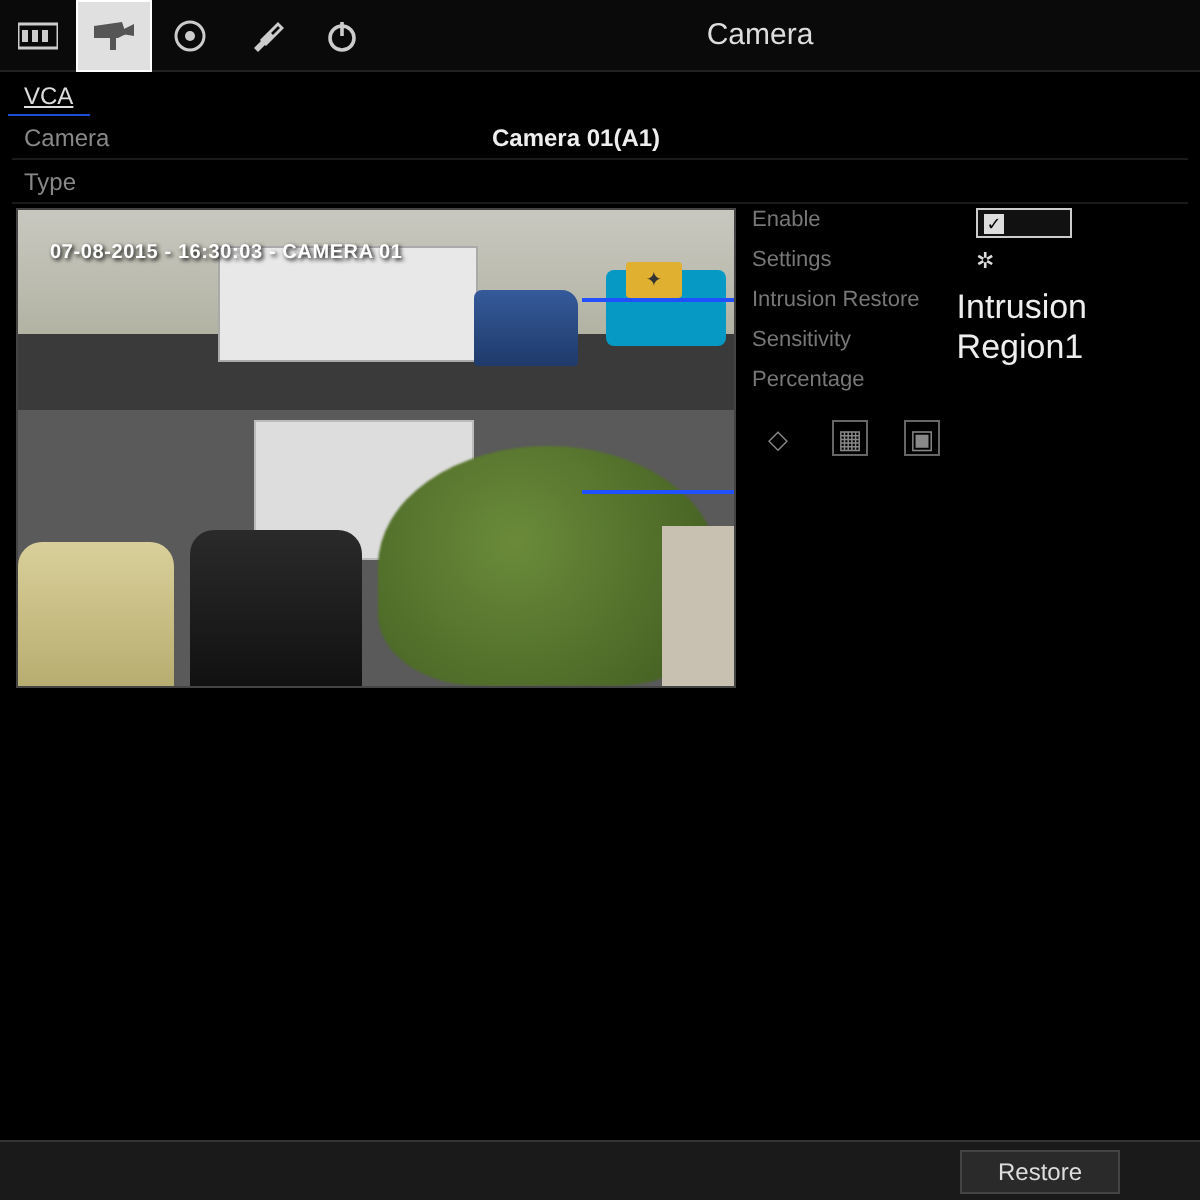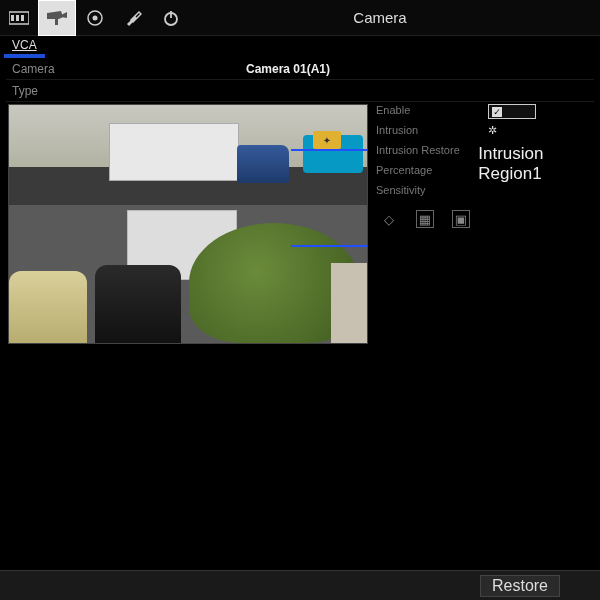--- a/index.html
+++ b/index.html
@@ -45,21 +45,21 @@
   .tab-row {
     height: 22px;
     display: flex;
     align-items: flex-end;
     padding-left: 4px;
   }
   .tab {
     font-size: 12px;
     color: #ddd;
     padding: 2px 8px;
-    border-bottom: 4px solid #1d4ed8;
+    border-bottom: 1px solid #1d4ed8;
     text-decoration: underline;
   }
   .form-area {
     padding: 0 6px;
   }
   .form-row {
     display: flex;
     height: 22px;
     align-items: center;
     border-bottom: 1px solid #1a1a1a;
@@ -229,21 +229,21 @@
     justify-content: flex-end;
     align-items: center;
     padding-right: 40px;
   }
   .btn {
     height: 22px;
     min-width: 80px;
     background: #2a2a2a;
     border: 1px solid #444;
     color: #ddd;
-    font-size: 16px;
+    font-size: 12px;
     text-align: center;
     line-height: 20px;
     cursor: pointer;
   }
   svg { display:block; }
 </style>
 </head>
 <body>
 
 <div class="topbar">
@@ -308,43 +308,44 @@
     <div class="truck-cab"></div>
     <div class="van-blue"></div>
     <div class="van-white"></div>
     <div class="car1"></div>
     <div class="car2"></div>
     <div class="bush"></div>
     <div class="wall"></div>
     <div class="region-line" style="top:44px; left:282px; width:76px; height:0;"></div>
     <div class="region-line" style="top:44px; left:358px; width:0; height:96px;"></div>
     <div class="region-line" style="top:140px; left:282px; width:76px; height:0;"></div>
+    <div class="overlay-text">07-08-2015 - 16:30:03 - CAMERA 01</div>
     <div class="motion-badge">✦</div>
   </div>
 
   <div class="side-panel">
     <div class="sp-row">
       <div class="sp-label">Enable</div>
       <div class="checkbox">
           <div class="check-inner">✓</div>
         </div>
     </div>
     <div class="sp-row">
-      <div class="sp-label">Intrusion</div>
+      <div class="sp-label">Settings</div>
       <div class="gear-mini">✲</div>
     </div>
     <div class="sp-row">
       <div class="sp-label">Intrusion Restore</div>
       <div class="sp-val">Intrusion Region1</div>
     </div>
     <div class="sp-row">
+      <div class="sp-label">Sensitivity</div>
+    </div>
+    <div class="sp-row">
       <div class="sp-label">Percentage</div>
-    </div>
-    <div class="sp-row">
-      <div class="sp-label">Sensitivity</div>
     </div>
     <div class="icon-row">
       <div class="small-icon">◇</div>
       <div class="small-icon boxed">▦</div>
       <div class="small-icon boxed">▣</div>
     </div>
   </div>
 </div>
 
 <div class="footer">

